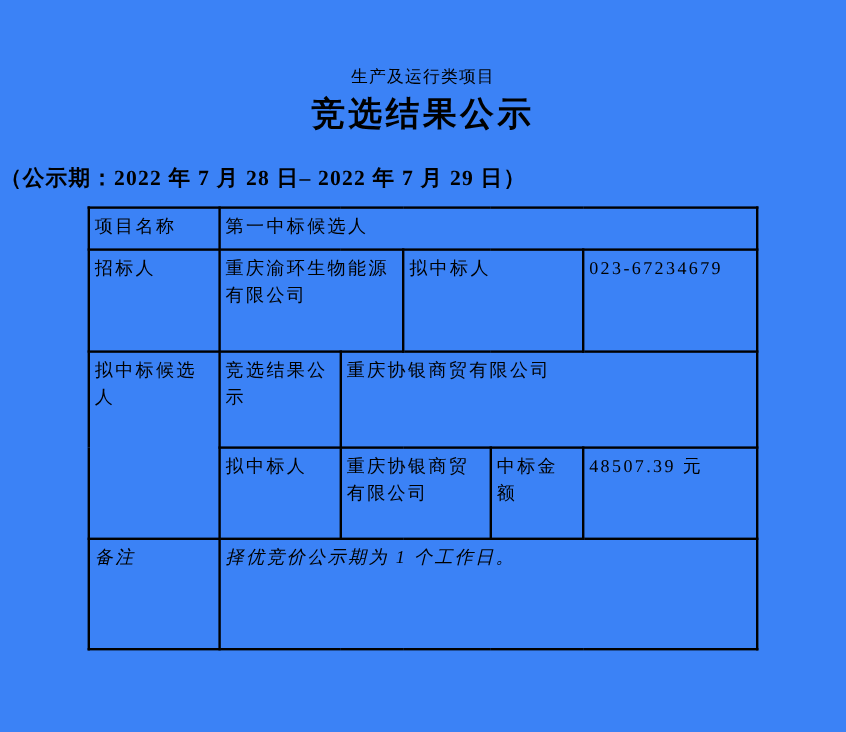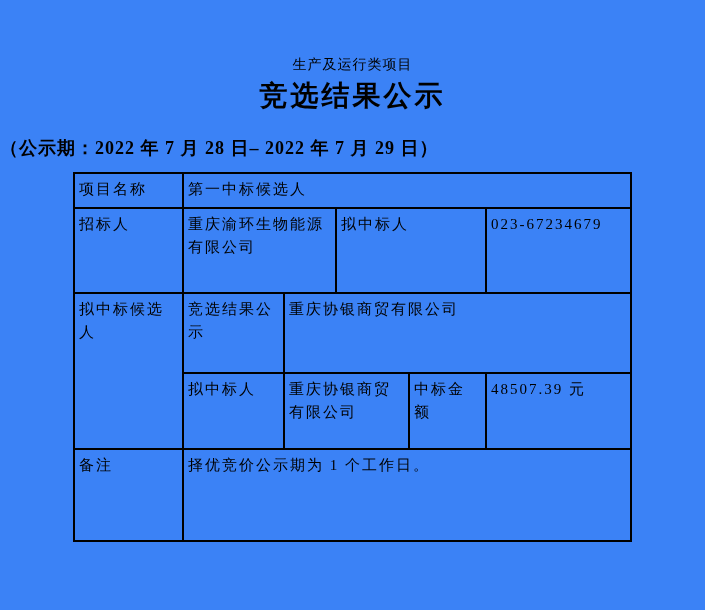--- a/index.html
+++ b/index.html
@@ -51,21 +51,21 @@
     letter-spacing: 2px;
     text-align: left;
     vertical-align: top;
     padding: 4px 4px 2px 4px;
     overflow: hidden;
   }
   tr.r1 { height: 35px; }
   tr.r2 { height: 85px; }
   tr.r3 { height: 80px; padding-left: 40px; }
   tr.r4 { height: 76px; }
-  tr.r5 { height: 92px; }
+  tr.r5 { height: 92px; font-style: italic; }
   td.mid { vertical-align: middle; }
   td.leftal {
     text-align: left;
     padding-left: 9px;
     padding-right: 9px;
   }
   td.num { letter-spacing: 0.5px; }
 </style>
 </head>
 <body>

